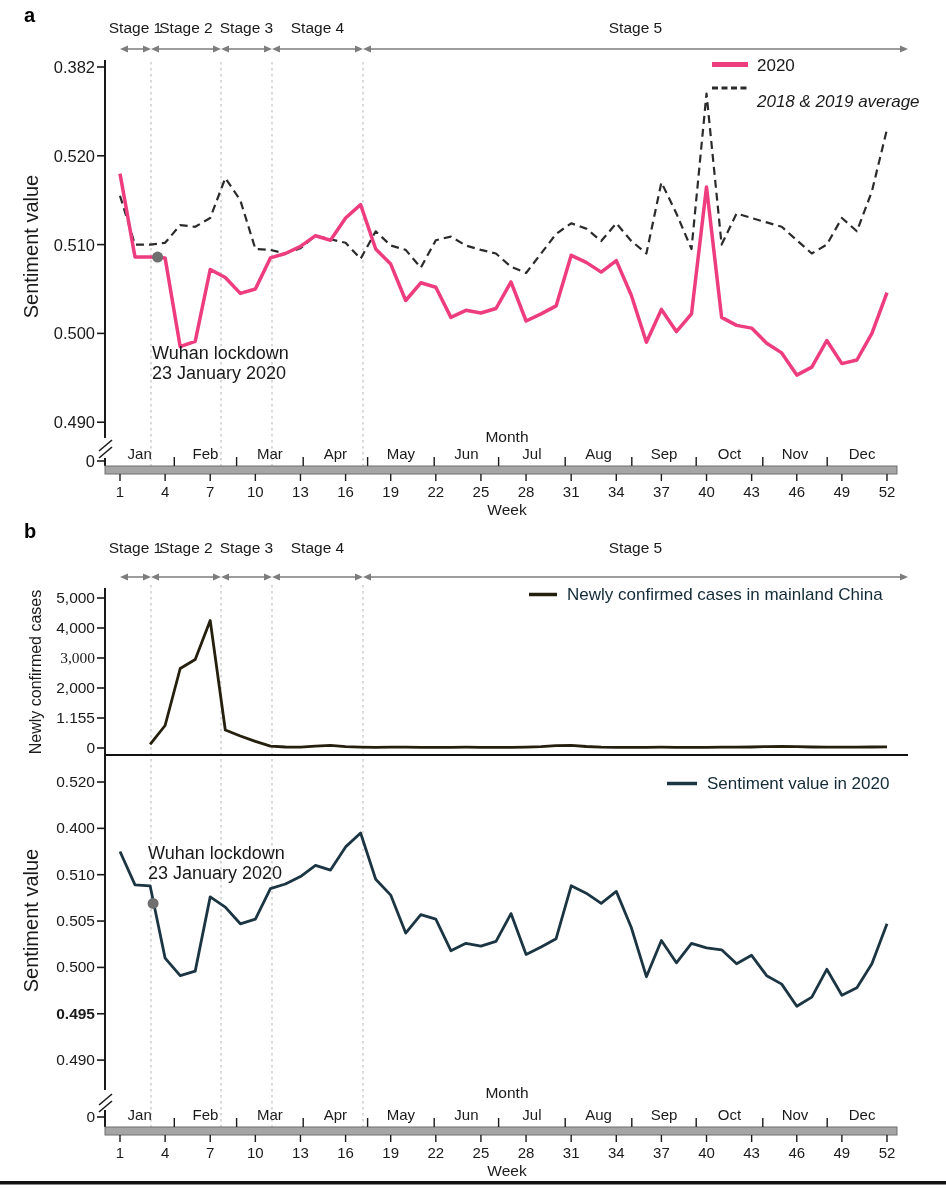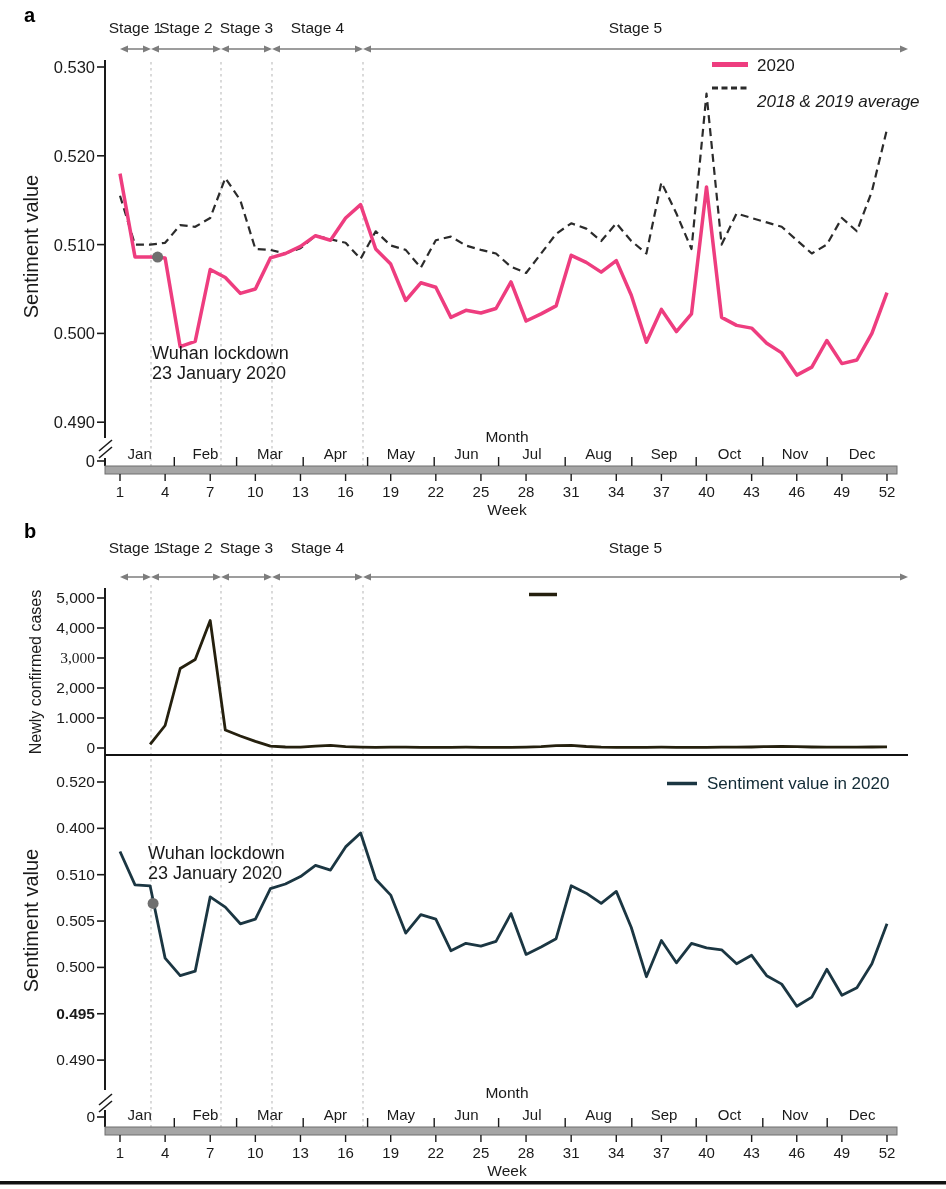--- a/index.html
+++ b/index.html
@@ -168,20 +168,21 @@
 
   <div class="lbl panel-letter" style="left:24px; top:4px;">a</div>
   <div class="lbl panel-letter" style="left:24px; top:520px;">b</div>
 
   <div class="vlabel vlabel-big" style="left:-129px; top:235px;">Sentiment value</div>
   <div class="vlabel vlabel-sm" style="left:-74px;  top:663px;">Newly confirmed cases</div>
   <div class="vlabel vlabel-big" style="left:-129px; top:909px;">Sentiment value</div>
 
   <div class="lbl legend-txt" style="left:757px; top:56px;">2020</div>
   <div class="lbl legend-txt" style="left:757px; top:92px;font-style:italic;">2018 &amp; 2019 average</div>
+  <div class="lbl legend-txt-b" style="left:567px; top:585px;">Newly confirmed cases in mainland China</div>
   <div class="lbl legend-txt-b" style="left:707px; top:774px;">Sentiment value in 2020</div>
 
   <div class="lbl anno" style="left:152px; top:343px;">
     <span style="display:block;">Wuhan lockdown</span>
     <span style="display:block;">23 January 2020</span>
   </div>
   <div class="lbl anno" style="left:148px; top:843px;">
     <span style="display:block;">Wuhan lockdown</span>
     <span style="display:block;">23 January 2020</span>
   </div>
@@ -190,21 +191,21 @@
   <div class="lbl axis-title-x" style="left:507px; top:501px;">Week</div>
   <div class="lbl axis-title-x" style="left:507px; top:1084px;">Month</div>
   <div class="lbl axis-title-x" style="left:507px; top:1162px;">Week</div>
 
   <div id="gen-labels">
       <div class="lbl stage-lbl" style="left:135.5px; top:19px;">Stage 1</div>
       <div class="lbl stage-lbl" style="left:186px; top:19px;">Stage 2</div>
       <div class="lbl stage-lbl" style="left:246.5px; top:19px;">Stage 3</div>
       <div class="lbl stage-lbl" style="left:317.5px; top:19px;">Stage 4</div>
       <div class="lbl stage-lbl" style="left:635.5px; top:19px;">Stage 5</div>
-      <div class="lbl ytick" style="right:851px; top:67px;">0.530</div>
+      <div class="lbl ytick" style="right:851px; top:67px;">0.382</div>
       <div class="lbl ytick" style="right:851px; top:155.80000000000007px;">0.520</div>
       <div class="lbl ytick" style="right:851px; top:244.60000000000016px;">0.510</div>
       <div class="lbl ytick" style="right:851px; top:333.40000000000026px;">0.500</div>
       <div class="lbl ytick" style="right:851px; top:422.20000000000033px;">0.490</div>
       <div class="lbl ytick" style="right:851px; top:461px;">0</div>
       <div class="lbl mon" style="left:139.65px; top:445px;">Jan</div>
       <div class="lbl mon" style="left:205.45px; top:445px;">Feb</div>
       <div class="lbl mon" style="left:269.9px; top:445px;">Mar</div>
       <div class="lbl mon" style="left:335.4px; top:445px;">Apr</div>
       <div class="lbl mon" style="left:400.9px; top:445px;">May</div>
@@ -235,21 +236,21 @@
       <div class="lbl wk" style="left:886.989px; top:483px;">52</div>
       <div class="lbl stage-lbl" style="left:135.5px; top:539px;">Stage 1</div>
       <div class="lbl stage-lbl" style="left:186px; top:539px;">Stage 2</div>
       <div class="lbl stage-lbl" style="left:246.5px; top:539px;">Stage 3</div>
       <div class="lbl stage-lbl" style="left:317.5px; top:539px;">Stage 4</div>
       <div class="lbl stage-lbl" style="left:635.5px; top:539px;">Stage 5</div>
       <div class="lbl ytick ytick-sm" style="right:851px; top:598px;">5,000</div>
       <div class="lbl ytick ytick-sm" style="right:851px; top:628px;">4,000</div>
       <div class="lbl ytick ytick-sm" style="right:851px; top:658px;font-family:Liberation Serif, serif;">3,000</div>
       <div class="lbl ytick ytick-sm" style="right:851px; top:688px;">2,000</div>
-      <div class="lbl ytick ytick-sm" style="right:851px; top:718px;">1.000</div>
+      <div class="lbl ytick ytick-sm" style="right:851px; top:718px;">1.155</div>
       <div class="lbl ytick ytick-sm" style="right:851px; top:748px;">0</div>
       <div class="lbl ytick ytick-sm" style="right:851px; top:782px;">0.520</div>
       <div class="lbl ytick ytick-sm" style="right:851px; top:828.35px;">0.400</div>
       <div class="lbl ytick ytick-sm" style="right:851px; top:874.7px;">0.510</div>
       <div class="lbl ytick ytick-sm" style="right:851px; top:921.0500000000002px;">0.505</div>
       <div class="lbl ytick ytick-sm" style="right:851px; top:967.4000000000002px;">0.500</div>
       <div class="lbl ytick ytick-sm" style="right:851px; top:1013.7500000000002px;font-weight:bold;">0.495</div>
       <div class="lbl ytick ytick-sm" style="right:851px; top:1060.1000000000004px;">0.490</div>
       <div class="lbl ytick ytick-sm" style="right:851px; top:1117px;">0</div>
       <div class="lbl mon" style="left:139.65px; top:1106px;">Jan</div>

